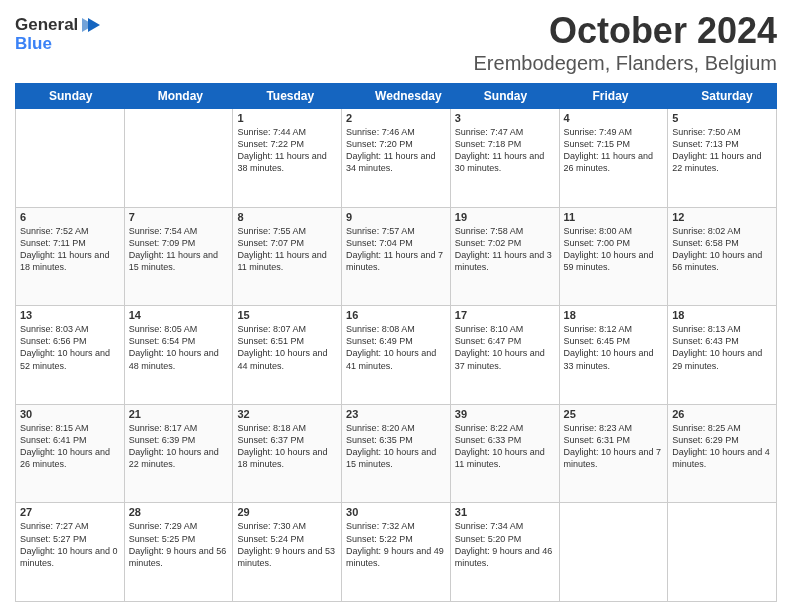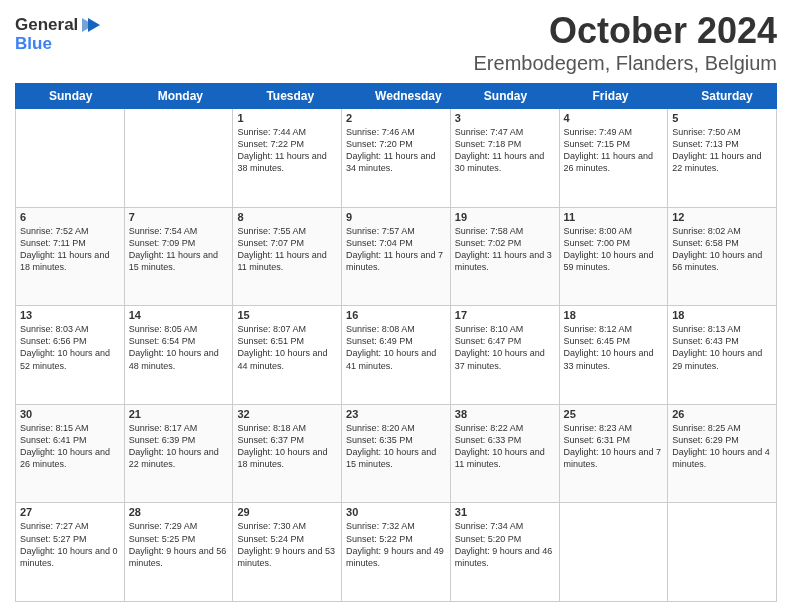--- a/index.html
+++ b/index.html
@@ -212,21 +212,21 @@
           </td>
           <td>
             <span class="day-num">32</span>
             <div class="cell-info">Sunrise: 8:18 AM<br>Sunset: 6:37 PM<br>Daylight: 10 hours and 18 minutes.</div>
           </td>
           <td>
             <span class="day-num">23</span>
             <div class="cell-info">Sunrise: 8:20 AM<br>Sunset: 6:35 PM<br>Daylight: 10 hours and 15 minutes.</div>
           </td>
           <td>
-            <span class="day-num">38</span>
+            <span class="day-num">39</span>
             <div class="cell-info">Sunrise: 8:22 AM<br>Sunset: 6:33 PM<br>Daylight: 10 hours and 11 minutes.</div>
           </td>
           <td>
             <span class="day-num">25</span>
             <div class="cell-info">Sunrise: 8:23 AM<br>Sunset: 6:31 PM<br>Daylight: 10 hours and 7 minutes.</div>
           </td>
           <td>
             <span class="day-num">26</span>
             <div class="cell-info">Sunrise: 8:25 AM<br>Sunset: 6:29 PM<br>Daylight: 10 hours and 4 minutes.</div>
           </td>

